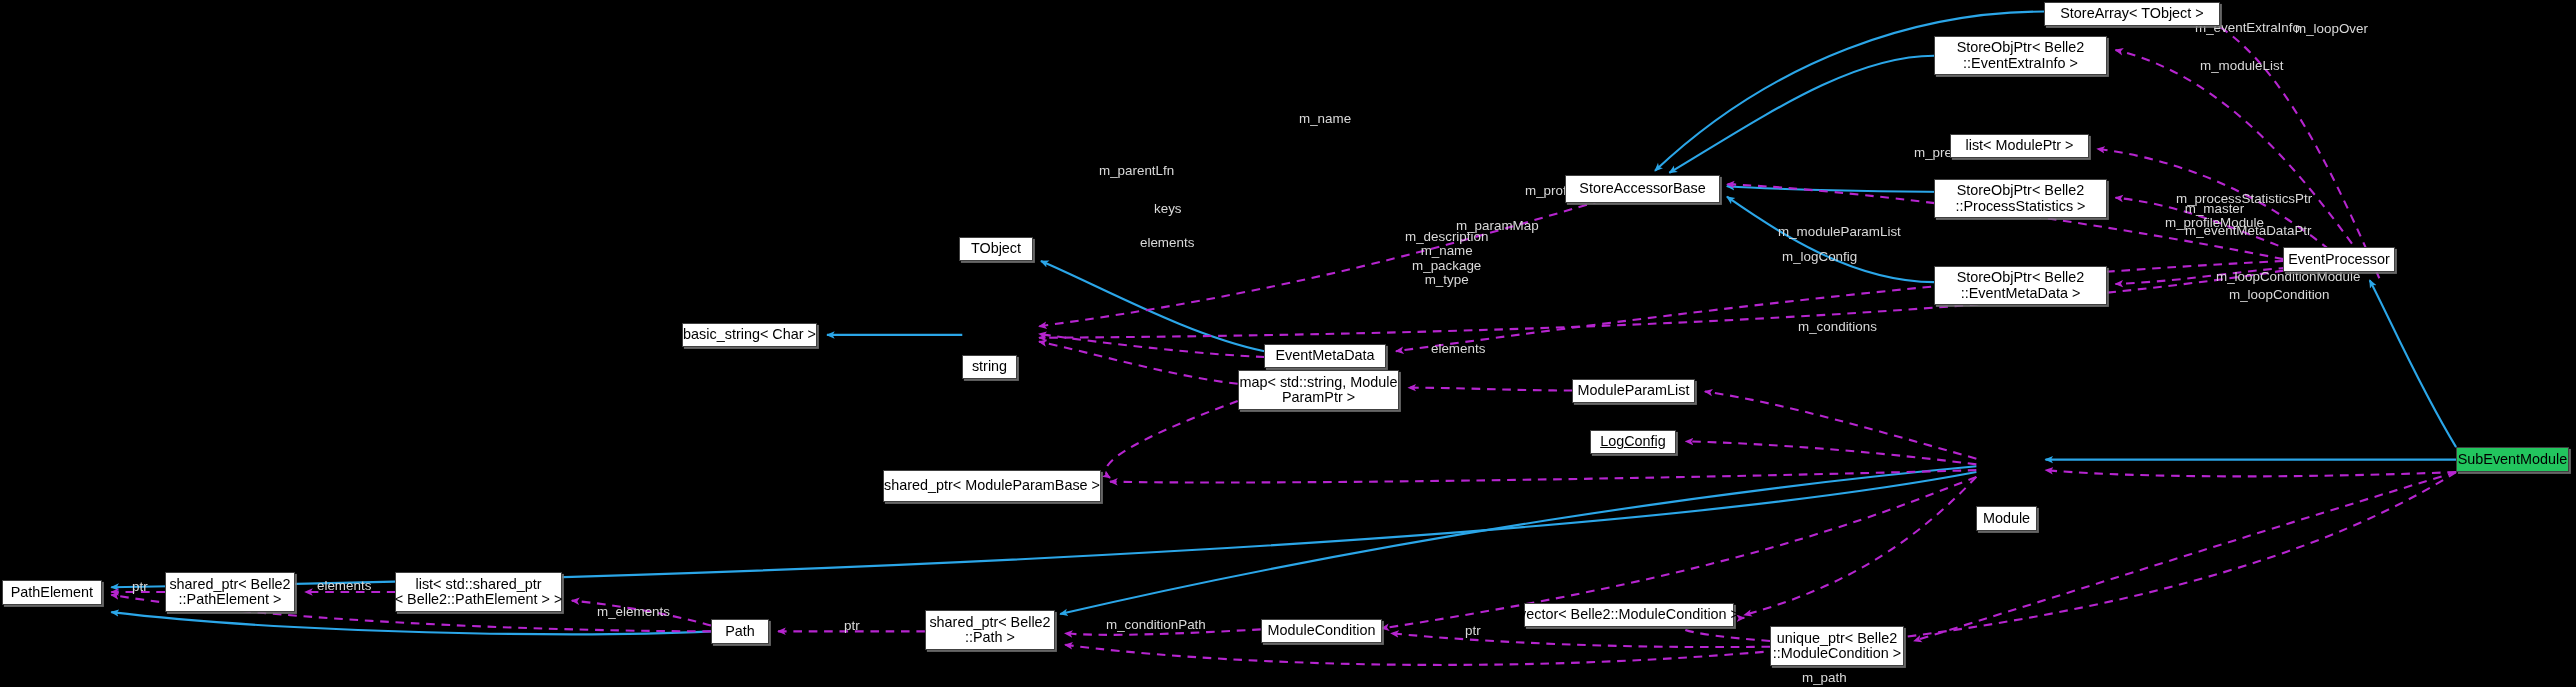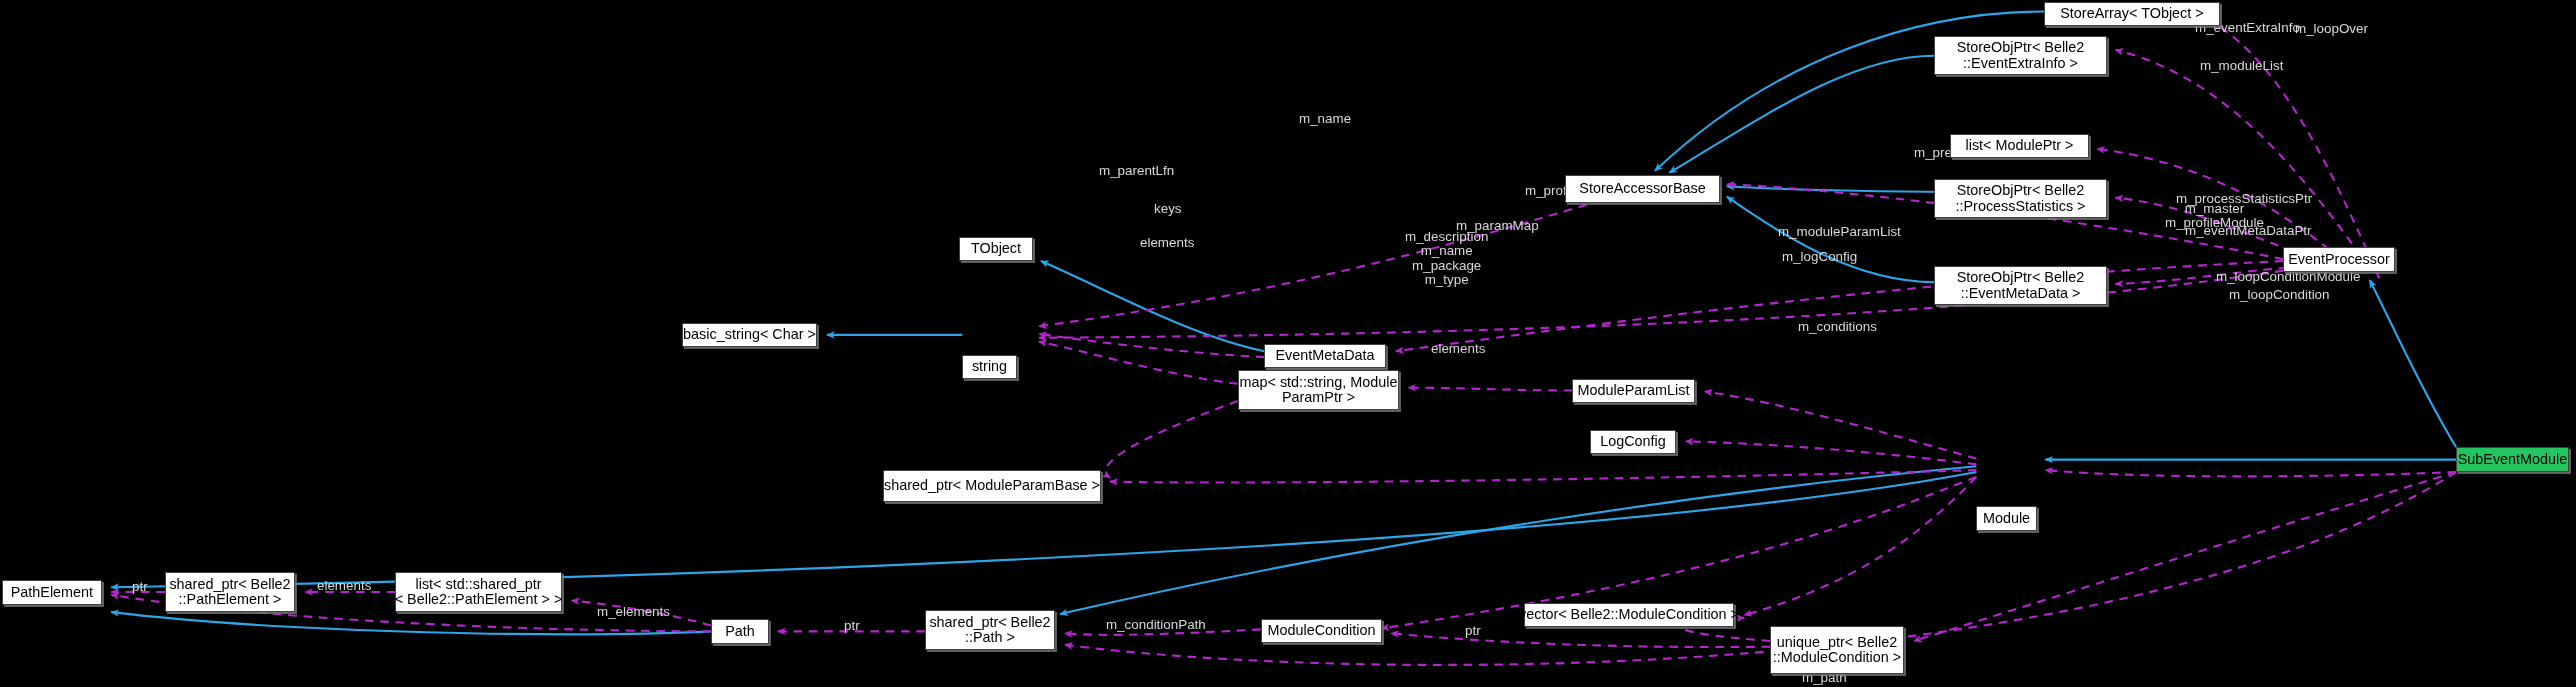--- a/index.html
+++ b/index.html
@@ -89,35 +89,35 @@
 ::EventMetaData &gt;</div>
       <div class="node" style="left: 1565px; top: 175px; width: 155px; height: 28px;">StoreAccessorBase</div>
       <div class="node" style="left: 959px; top: 237px; width: 74px; height: 24px;">TObject</div>
       <div class="node" style="left: 1264px; top: 344px; width: 122px; height: 24px;">EventMetaData</div>
       <div class="node" style="left: 2283px; top: 247px; width: 112px; height: 25px;">EventProcessor</div>
       <div class="node" style="left: 682px; top: 323px; width: 135px; height: 24px;">basic_string&lt; Char &gt;</div>
       <div class="node" style="left: 962px; top: 323px; width: 55px; height: 24px; margin-top: 32px;">string</div>
       <div class="node" style="left: 1238px; top: 370px; width: 161px; height: 40px;">map&lt; std::string, Module
 ParamPtr &gt;</div>
       <div class="node" style="left: 1572px; top: 379px; width: 123px; height: 24px;">ModuleParamList</div>
-      <div class="node" style="left: 1590px; top: 430px; width: 86px; height: 24px;">LogConfig</div>
+      <div class="node" style="left: 1590px; top: 430px; width: 86px; height: 24px; text-decoration: underline;">LogConfig</div>
       <div class="node" style="left: 883px; top: 470px; width: 218px; height: 32px;">shared_ptr&lt; ModuleParamBase &gt;</div>
       <div class="node" style="left: 1976px; top: 468px; width: 61px; height: 25px; margin-top: 38px;">Module</div>
       <div class="node hl" style="left: 2456px; top: 447px; width: 113px; height: 25px;">SubEventModule</div>
       <div class="node" style="left: 1.9px; top: 580px; width: 100px; height: 25px;">PathElement</div>
       <div class="node" style="left: 165px; top: 572px; width: 130px; height: 40px;">shared_ptr&lt; Belle2
 ::PathElement &gt;</div>
       <div class="node" style="left: 395px; top: 572px; width: 167px; height: 40px;">list&lt; std::shared_ptr
 &lt; Belle2::PathElement &gt; &gt;</div>
       <div class="node" style="left: 711px; top: 619px; width: 58px; height: 25px;">Path</div>
       <div class="node" style="left: 925px; top: 610px; width: 130px; height: 40px;">shared_ptr&lt; Belle2
 ::Path &gt;</div>
       <div class="node" style="left: 1261px; top: 619px; width: 121px; height: 24px;">ModuleCondition</div>
       <div class="node" style="left: 1524px; top: 603px; width: 210px; height: 24px;">vector&lt; Belle2::ModuleCondition &gt;</div>
-      <div class="node" style="left: 1770px; top: 626px; width: 134px; height: 48px;">unique_ptr&lt; Belle2
+      <div class="node" style="left: 1770px; top: 626px; width: 134px; height: 40px;">unique_ptr&lt; Belle2
 ::ModuleCondition &gt;</div>
     </div>
   <div id="labels">
       <div class="elabel" style="left: 2195px; top: 21px;">m_eventExtraInfo</div>
       <div class="elabel" style="left: 2295px; top: 22px;">m_loopOver</div>
       <div class="elabel" style="left: 2200px; top: 59px;">m_moduleList</div>
       <div class="elabel" style="left: 2176px; top: 192px;">m_processStatisticsPtr</div>
       <div class="elabel" style="left: 2185px; top: 224px;">m_eventMetaDataPtr</div>
       <div class="elabel" style="left: 1299px; top: 112px;">m_name</div>
       <div class="elabel" style="left: 1914px; top: 146px;">m_previousEventMetaData</div>

